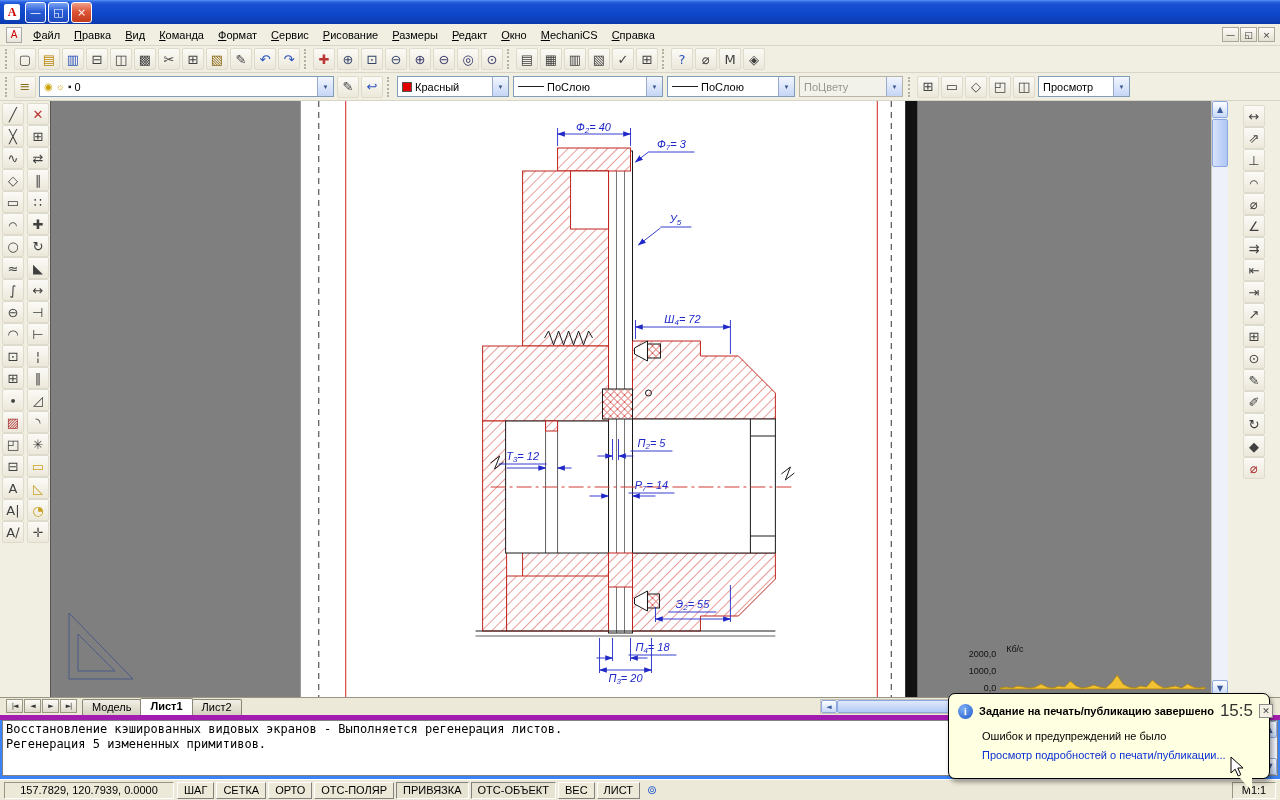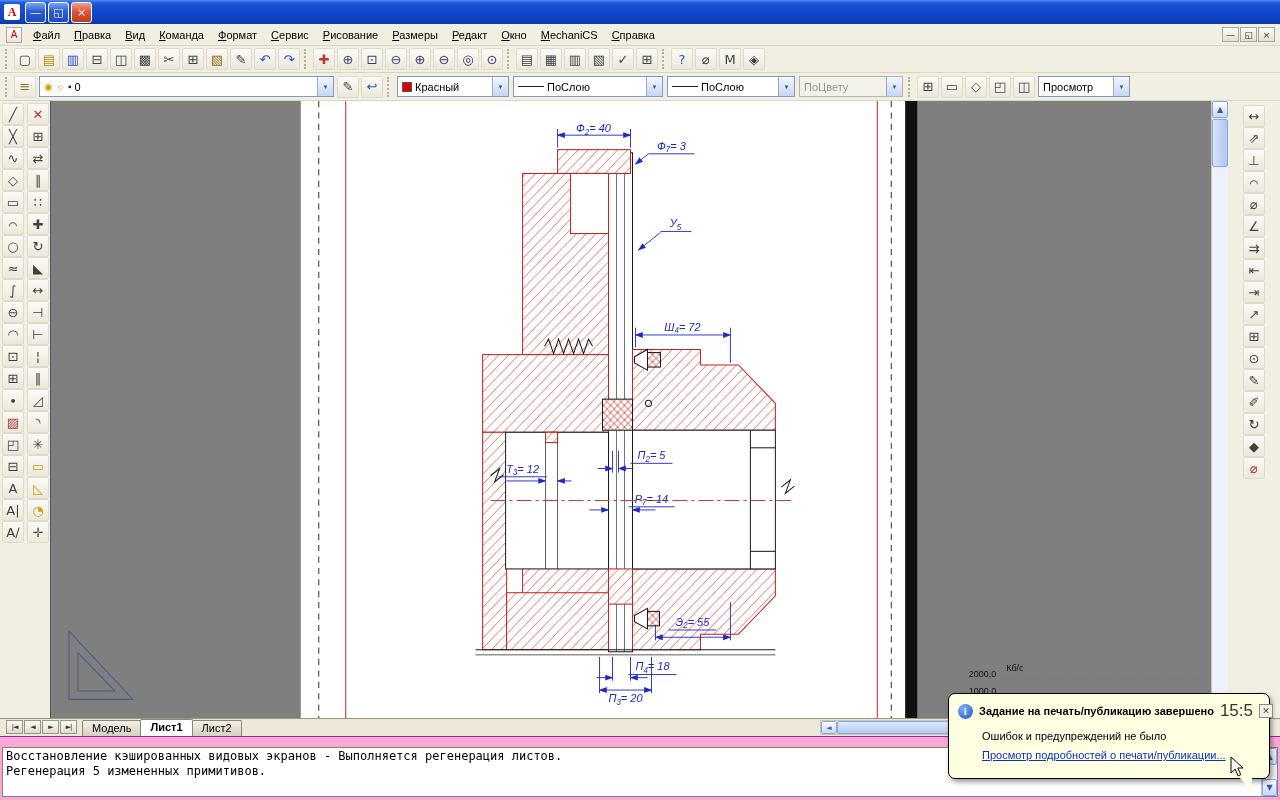--- a/index.html
+++ b/index.html
@@ -63,21 +63,21 @@
 .tab{height:16px;padding:1px 9px;border:1px solid #8a8778;border-bottom:none;background:linear-gradient(#f2f0e6,#d5d1c0);
  font-size:11px;margin-right:-1px;border-radius:2px 2px 0 0;white-space:nowrap}
 .tab.active{background:#fff;font-weight:bold;height:17px;position:relative;z-index:2}
 .hscroll{margin-left:auto;margin-right:68px;display:flex;align-items:center;height:15px;width:392px;background:#f0f0e8;
  border:1px solid #c8c4b4;margin-bottom:1px}
 .harrow{width:16px;height:13px;background:linear-gradient(#fdfeff,#c7d8f8);border:1px solid #8ca8e0;border-radius:2px;color:#3a5a9c;
  font-size:7px;display:flex;align-items:center;justify-content:center;flex:0 0 auto;font-family:"DejaVu Sans",sans-serif}
 .htrack{flex:1;height:13px;position:relative}
 .hthumb{position:absolute;left:0;top:0;width:210px;height:13px;background:linear-gradient(#dfe9fc,#b4caf4);border:1px solid #8ca8e0;border-radius:2px}
 
-.cmdarea{height:64px;background:#f9a8d4;padding:10px 2px 3px;border-top:1px solid #a21caf}
+.cmdarea{height:64px;background:#3b82f6;padding:0 2px 3px;border-top:5px solid #a21caf}
 .cmdbox{position:relative;height:100%;background:#fff;border:1px solid #848280;padding:1px 18px 1px 3px;
  font-family:"DejaVu Sans Mono",monospace;font-size:12px}
 .cline{line-height:15px;white-space:pre;overflow:hidden}
 .cprompt{position:absolute;left:3px;right:18px;bottom:1px;border-top:1px solid #c0bcac;line-height:16px}
 .cscroll{position:absolute;right:0;top:0;bottom:0;width:16px;background:#eef1f9;border-left:1px solid #c8c4b4}
 .cscroll .sarrow{width:15px}
 
 .statusbar{height:21px;background:#ece9d8;border-top:1px solid #fff;display:flex;align-items:center;gap:3px;padding:0 4px;font-size:11px}
 .spanel{height:17px;border:1px solid;border-color:#9a9684 #fff #fff #9a9684;padding:1px 8px;background:#ece9d8;white-space:nowrap}
 .coords{width:170px;text-align:center}
@@ -91,21 +91,21 @@
  box-shadow:2px 3px 5px rgba(0,0,0,.4);z-index:50;padding:7px 9px}
 .btail{position:absolute;right:17px;bottom:-13px;width:0;height:0;border-top:14px solid #ffffe1;border-left:13px solid transparent}
 .brow{display:flex;align-items:center;gap:6px}
 .binfo{width:15px;height:15px;border-radius:50%;background:radial-gradient(circle at 35% 30%,#7db0f7,#1c55c8);color:#fff;font-size:10px;
  font-weight:bold;display:flex;align-items:center;justify-content:center;font-family:"Liberation Serif",serif;flex:0 0 auto}
 .btitle{font-weight:bold;font-size:11px;flex:1;white-space:nowrap}
 .bclock{font-size:17px;color:#333}
 .bclose{width:14px;height:14px;border:1px solid #8a8a8a;background:#f4f1e4;font-size:9px;display:flex;align-items:center;justify-content:center;
  color:#444;flex:0 0 auto;font-family:"DejaVu Sans",sans-serif}
 .bbody{margin:9px 0 0 24px;font-size:11px}
-.blink{margin:7px 0 0 24px;font-size:11px;color:#0b2fd4;text-decoration:underline;cursor:pointer}
+.blink{margin:7px 0 0 24px;font-size:11px;color:#0b2fd4;cursor:pointer}
 .cursorptr{position:absolute;left:1230px;top:756px;z-index:99}
 
 .dim{font:italic 11px "Liberation Sans",sans-serif;fill:#2028c8}
 .ds{font-size:8px}
 .tlab{font:9px "Liberation Sans",sans-serif;fill:#111}
 </style>
 </head>
 <body>
 
 <div class="win">
@@ -467,20 +467,35 @@
           <div class="cline">Восстановление кэшированных видовых экранов - Выполняется регенерация листов.</div>
           <div class="cline">Регенерация 5 измененных примитивов.</div>
         </div>
       <div class="cscroll">
         <div class="sarrow" style="top:0">▲</div>
         <div class="sarrow" style="bottom:0;top:auto">▼</div>
       </div>
     </div>
   </div>
 
+  <div class="statusbar">
+    <div class="spanel coords">157.7829, 120.7939, 0.0000</div>
+    <div class="stoggles">
+        <div class="sbtn">ШАГ</div>
+        <div class="sbtn">СЕТКА</div>
+        <div class="sbtn">ОРТО</div>
+        <div class="sbtn">ОТС-ПОЛЯР</div>
+        <div class="sbtn pressed">ПРИВЯЗКА</div>
+        <div class="sbtn pressed">ОТС-ОБЪЕКТ</div>
+        <div class="sbtn">ВЕС</div>
+        <div class="sbtn">ЛИСТ</div>
+      </div>
+    <div class="commicon">⊚</div>
+    <div class="spanel mscale">М1:1</div>
+  </div>
 
   <div class="balloon">
     <div class="btail"></div>
     <div class="brow">
       <div class="binfo">i</div>
       <div class="btitle">Задание на печать/публикацию завершено</div>
       <div class="bclock">15:5</div>
       <div class="bclose">✕</div>
     </div>
     <div class="bbody">Ошибок и предупреждений не было</div>

